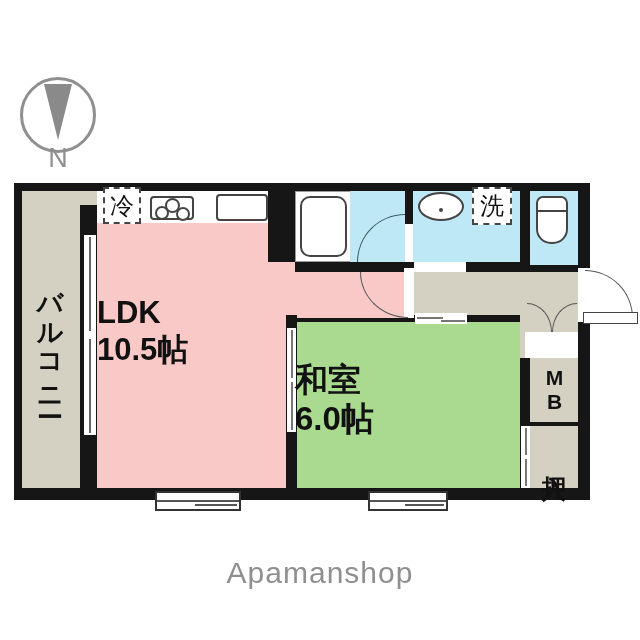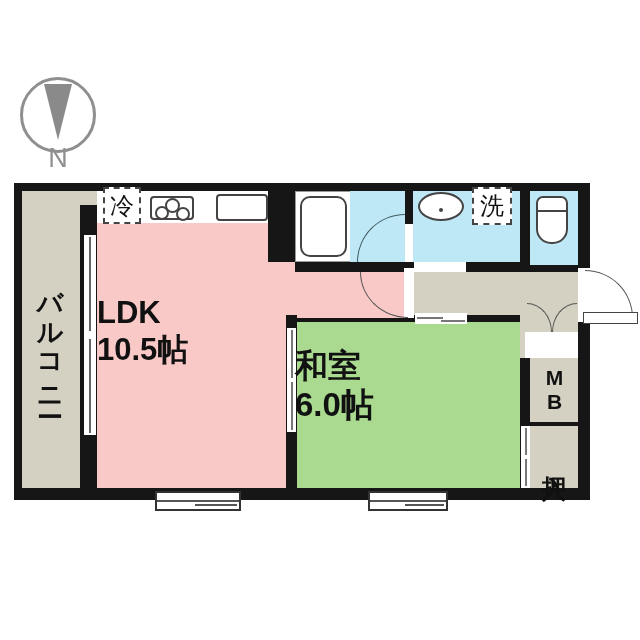--- a/index.html
+++ b/index.html
@@ -79,21 +79,21 @@
   .sink{left:202px;top:11px;width:52px;height:27px;background:#ffffff;border:2px solid #444;border-radius:4px;}
   .bathtub{left:286px;top:13px;width:47px;height:61px;background:#ffffff;border:2px solid #444;border-radius:10px;}
   .basin{left:404px;top:9px;width:46px;height:29px;background:#ffffff;border:2px solid #444;border-radius:50%;}
   .basin:after{content:"";position:absolute;left:50%;top:55%;width:4px;height:4px;margin-left:-2px;background:#444;border-radius:50%;}
   .toilet{left:522px;top:13px;width:32px;height:48px;background:#ffffff;border:2px solid #444;border-radius:7px 7px 15px 15px;}
   .toilet-tank{position:absolute;left:0;right:0;top:12px;height:2px;background:#444;}
 
   
   .room-label{color:#111;text-align:left;line-height:1.18;}
   .ldk-label{left:83px;top:112px;width:198px;font-size:31px;font-weight:600;}
-  .washitsu-label{left:281px;top:164px;width:225px;font-size:33px;font-weight:600;}
+  .washitsu-label{left:281px;top:178px;width:225px;font-size:33px;font-weight:600;}
   .balcony-label{left:8px;top:8px;width:58px;height:297px;display:flex;align-items:center;justify-content:center;writing-mode:vertical-rl;text-orientation:upright;font-size:26px;font-weight:600;letter-spacing:3px;color:#111;}
   .mb-label{left:516px;top:175px;width:48px;height:64px;display:flex;align-items:center;justify-content:center;writing-mode:vertical-rl;text-orientation:upright;font-size:21px;font-weight:600;letter-spacing:1px;color:#111;}
   .oshiire-label{left:516px;top:243px;width:48px;height:62px;display:flex;align-items:center;justify-content:center;writing-mode:vertical-rl;text-orientation:upright;font-size:24px;font-weight:600;color:#111;}
   .logo{left:0;top:556px;width:640px;text-align:center;font-size:30px;color:#8f8f8f;letter-spacing:1px;}
 </style>
 </head>
 <body>
 
 <div class="canvas">
 
@@ -162,13 +162,14 @@
     </div>
     <div class="abs mb-label">MB</div>
     <div class="abs oshiire-label">押入</div>
   </div>
 
   <div class="abs window-bottom win-ldk"></div>
   <div class="abs window-bottom win-washitsu"></div>
   <div class="abs entry-arc"></div>
   <div class="abs entry-leaf"></div>
 
+  <div class="abs logo">Apamanshop</div>
 </div>
 
 </body></html>

